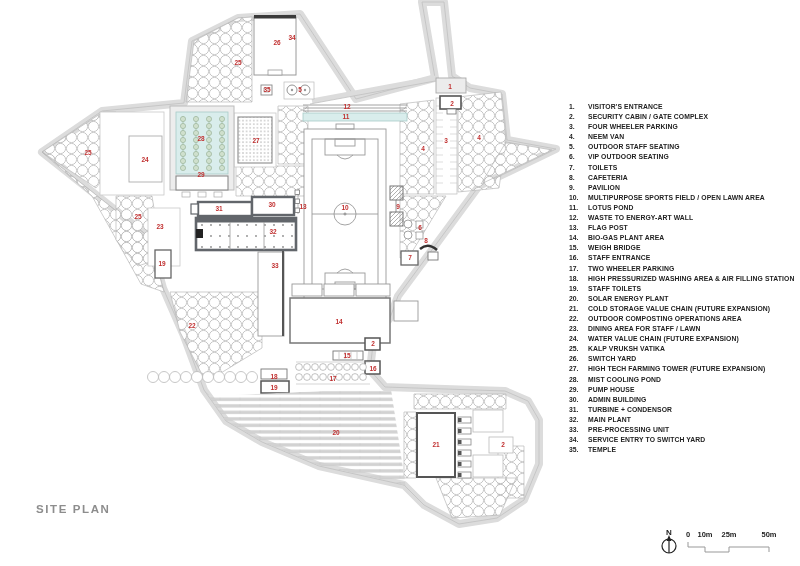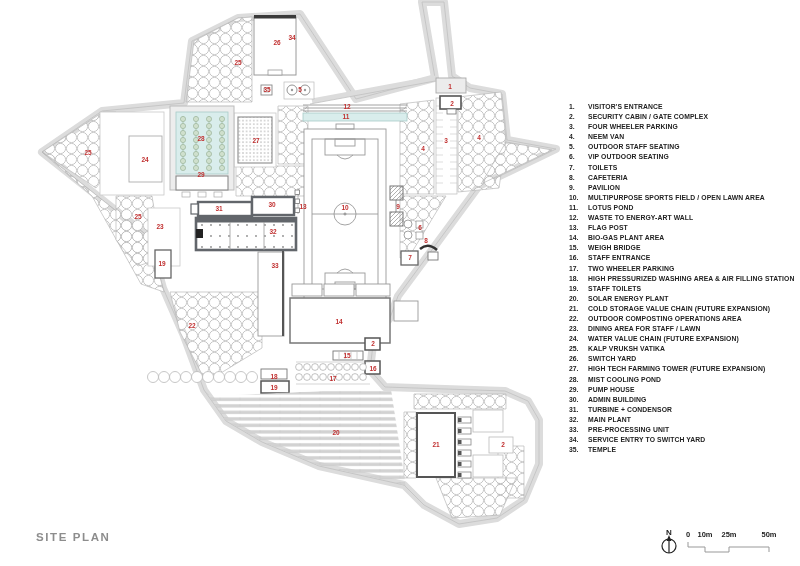--- a/index.html
+++ b/index.html
@@ -4,21 +4,21 @@
 <style>
   html,body{margin:0;padding:0;background:#ffffff;}
   .canvas{position:relative;width:800px;height:566px;background:#fff;overflow:hidden;
           font-family:"Liberation Sans",sans-serif;}
   .plan-svg{position:absolute;left:0;top:0;}
   .legend{position:absolute;left:569px;top:102px;width:228px;}
   .legend-row{display:flex;line-height:10.1px;white-space:nowrap;}
   .ln{width:19px;flex:0 0 19px;font-size:6.8px;font-weight:bold;color:#222;}
   .ll{font-size:6.8px;font-weight:bold;color:#222;letter-spacing:0.1px;}
   .page-title{position:absolute;left:36px;top:503px;font-size:11.5px;font-weight:bold;
-              color:#8d8d8d;letter-spacing:1.6px;margin-top:28px;}
+              color:#8d8d8d;letter-spacing:1.6px;}
   .footer-scale{position:absolute;left:652px;top:524px;}
 </style>
 </head>
 <body>
 
 <div class="canvas">
 
   <svg class="plan-svg" width="800" height="566" viewBox="0 0 800 566">
     <defs>
       <pattern id="trees" width="11" height="11" patternUnits="userSpaceOnUse">

